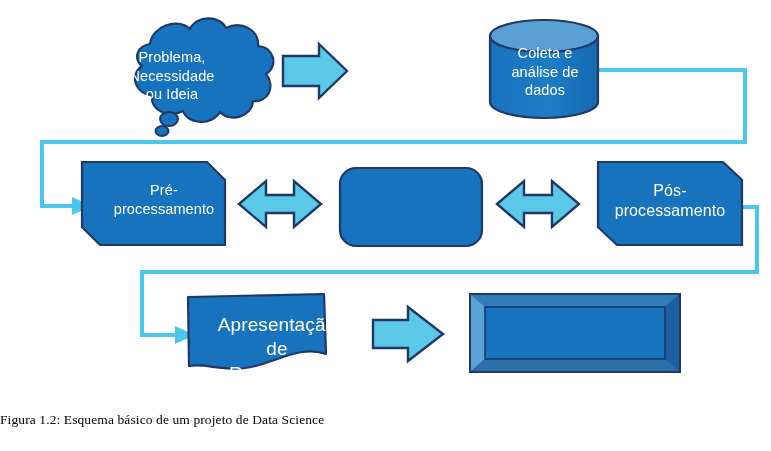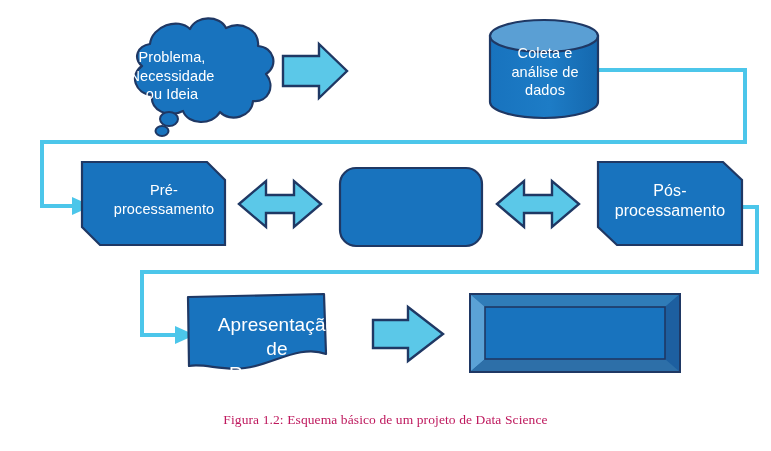--- a/index.html
+++ b/index.html
@@ -30,24 +30,23 @@
   #lbl-cloud{left:124px;top:48px;width:96px;font-size:14.5px;}
   #lbl-db{left:498px;top:44px;width:94px;font-size:14.5px;}
   #lbl-pre{left:96px;top:181px;width:136px;font-size:14.5px;}
   #lbl-mod{left:344px;top:188px;width:136px;font-size:14.5px;}
   #lbl-pos{left:602px;top:181px;width:136px;font-size:16px;}
   #lbl-apr{left:190px;top:313px;width:126px;font-size:19px;margin-left:24px;}
   #lbl-imp{left:480px;top:315px;width:190px;font-size:14.5px;}
   #caption{
     position:absolute;
     left:0;top:412px;width:771px;
-    text-align:center;
     font-family:"Liberation Serif", serif;
     font-size:13.5px;
-    color:#be185d;
+    color:#000000;
     letter-spacing:.1px;
   }
 </style>
 </head>
 <body>
 
 <div id="stage">
 
   <svg id="diagram" viewBox="0 0 771 451">
 

